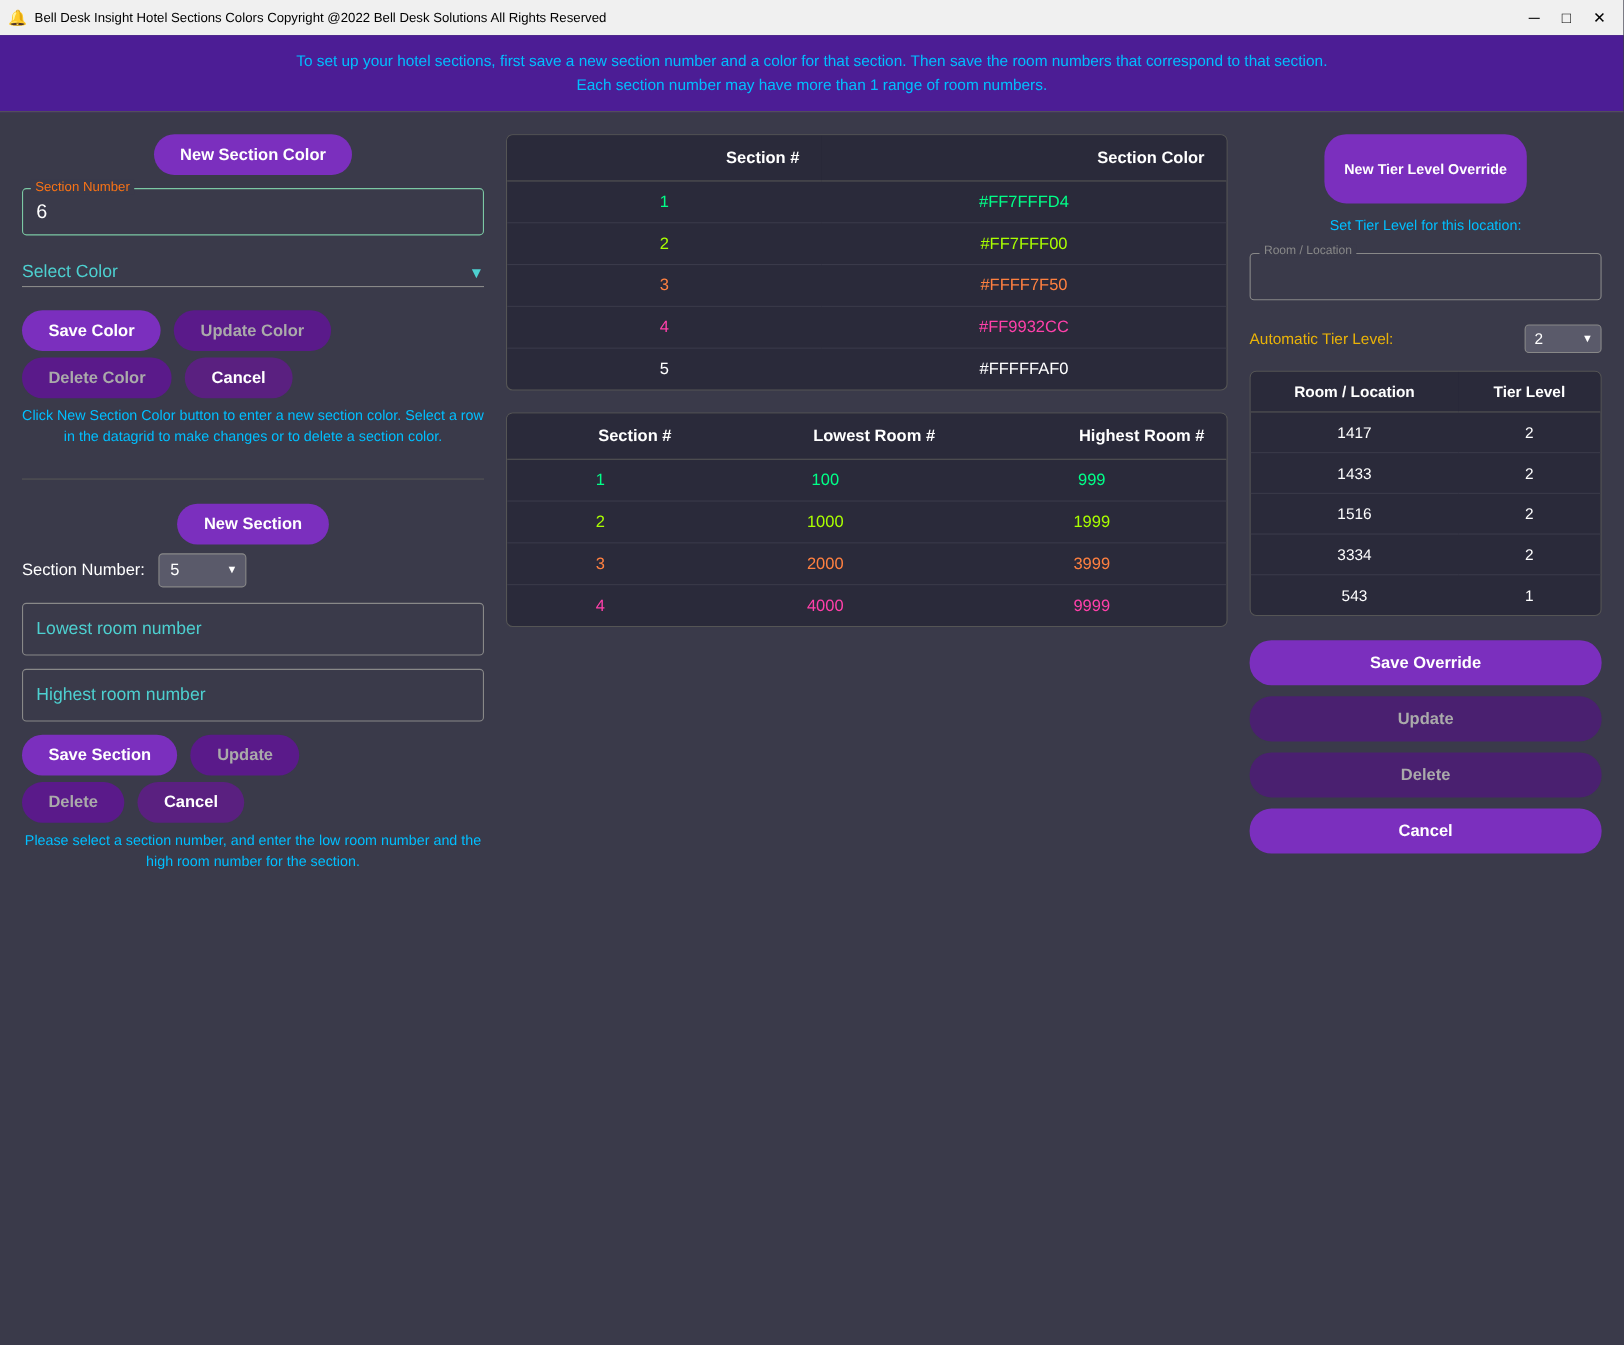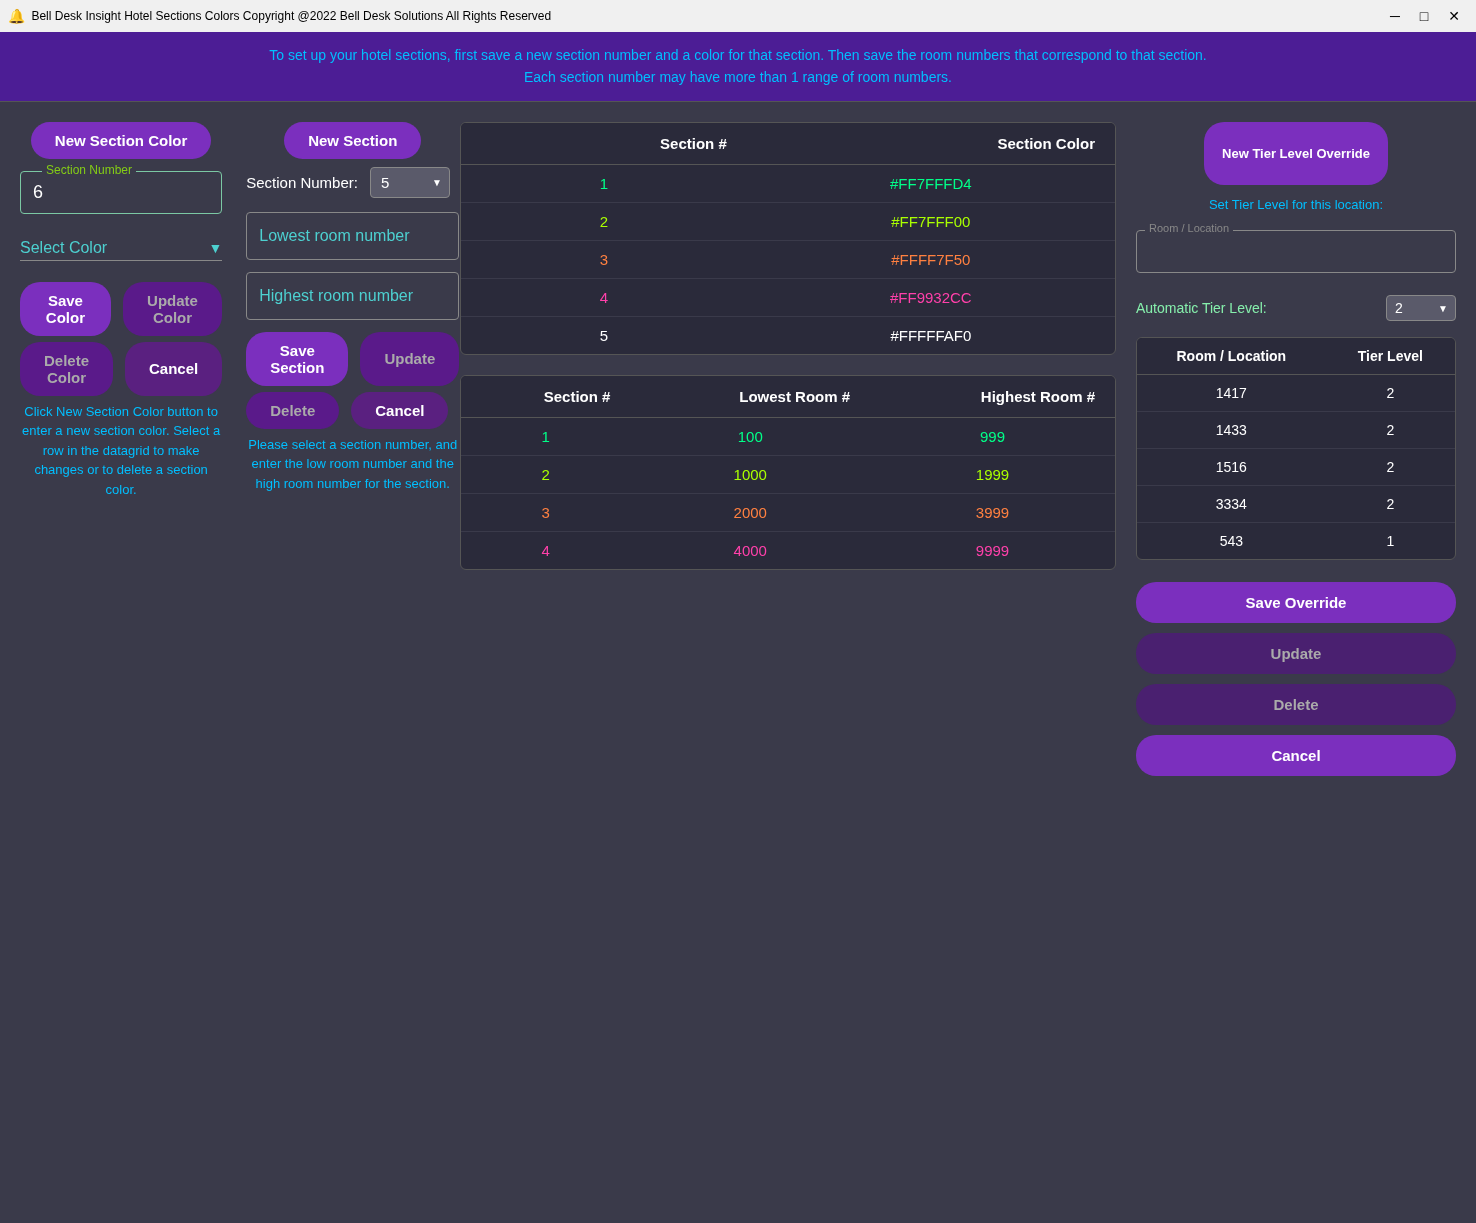--- a/index.html
+++ b/index.html
@@ -50,21 +50,21 @@
       padding: 20px;
       gap: 20px;
       height: calc(1223px - 32px - 60px);
     }
 
     
     .left-panel {
       width: 420px;
       flex-shrink: 0;
       display: flex;
-      flex-direction: row;
+      flex-direction: column;
       gap: 12px;
     }
 
     .btn-purple {
       background: #7b2fbe;
       color: #fff;
       border: none;
       border-radius: 20px;
       padding: 10px 24px;
       font-size: 15px;
@@ -93,23 +93,23 @@
       cursor: pointer;
     }
 
     .input-group {
       position: relative;
       margin: 8px 0;
     }
     .input-group label {
       position: absolute;
       top: -8px;
-      left: 22px;
+      left: 8px;
       background: #3a3a4a;
-      color: #84cc16;
+      color: #f97316;
       font-size: 12px;
       padding: 0 4px;
     }
     .input-group input {
       width: 100%;
       background: transparent;
       border: 1.5px solid #7bc8a4;
       border-radius: 4px;
       color: #fff;
       font-size: 18px;
@@ -280,21 +280,21 @@
       outline: none;
     }
 
     .tier-auto-row {
       display: flex;
       align-items: center;
       justify-content: space-between;
       margin: 4px 0;
     }
     .tier-auto-row label {
-      color: #86efac;
+      color: #eab308;
       font-size: 14px;
     }
     .tier-auto-row .select-wrapper select {
       background: #5a5a6a;
       border: 1px solid #888;
       color: #fff;
       font-size: 14px;
       padding: 4px 28px 4px 8px;
       border-radius: 4px;
       appearance: none;

